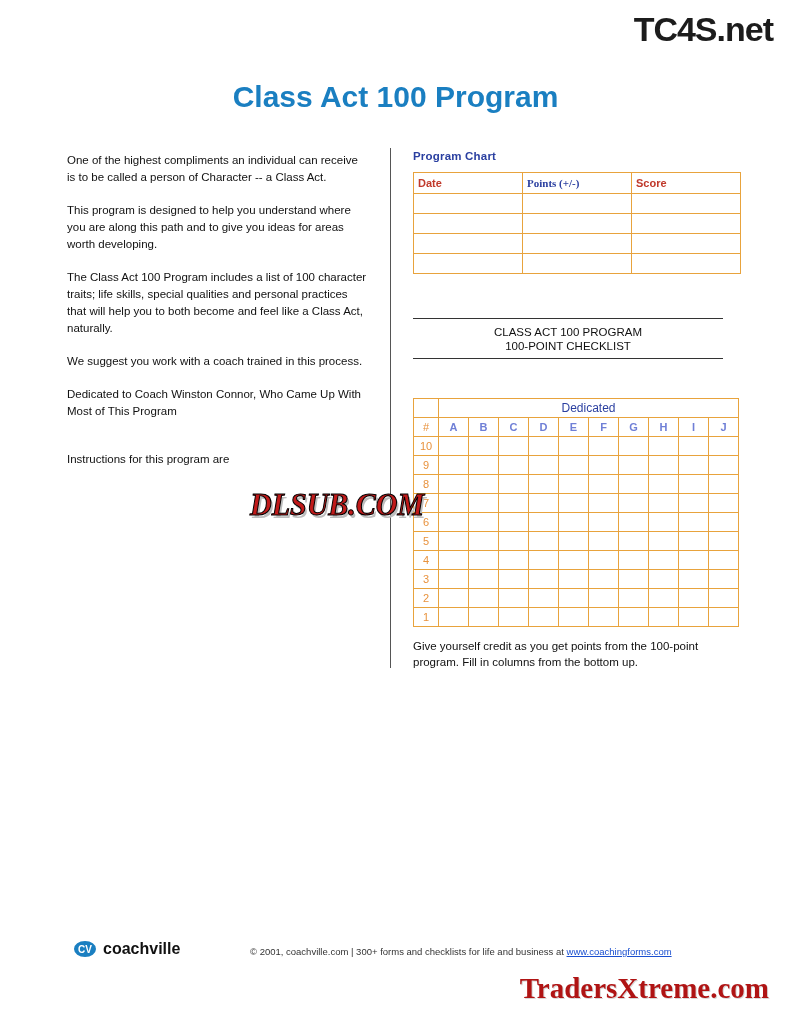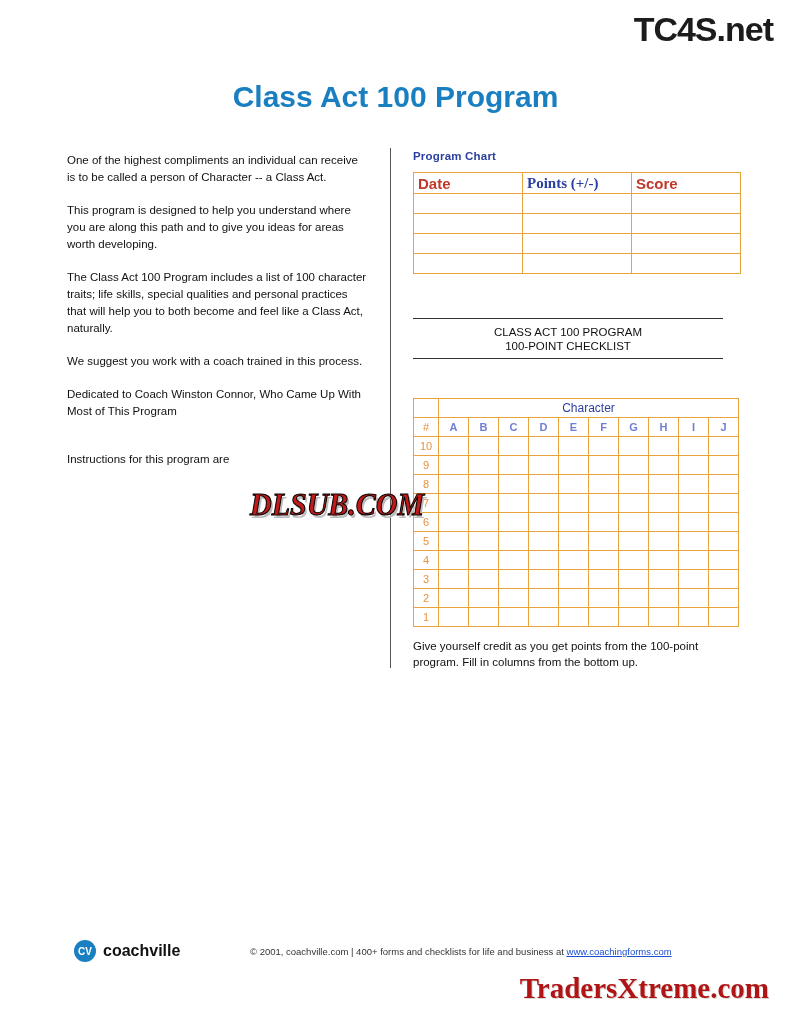--- a/index.html
+++ b/index.html
@@ -92,21 +92,21 @@
 
   
   table.progress {
     border-collapse: collapse;
     width: 328px;
     table-layout: fixed;
   }
   table.progress th, table.progress td {
     border: 1px solid #e8a33d;
     height: 17px;
-    font-size: 15px;
+    font-size: 11px;
     padding: 1px 4px;
   }
   table.progress th {
     text-align: left;
     color: #c0392b;
     font-weight: bold;
     height: 18px;
   }
   table.progress th.p2 { color: #2a3fa0; font-family: Liberation Serif, serif; }
   table.progress th.p3 { color: #c0392b; }
@@ -194,21 +194,21 @@
   .footer-logo {
     position: absolute;
     left: 74px;
     top: 940px;
     display: flex;
     align-items: center;
     gap: 7px;
   }
   .cv-badge {
     width: 22px;
-    height: 22px;
+    height: 16px;
     border-radius: 50%;
     background: #1a7fc1;
     color: #fff;
     font-size: 10px;
     font-weight: bold;
     display: flex;
     align-items: center;
     justify-content: center;
   }
   .cv-word {
@@ -297,21 +297,21 @@
   <div class="checklist-caption">
     <div>CLASS ACT 100 PROGRAM</div>
     <div>100-POINT CHECKLIST</div>
   </div>
 
   <div class="grid-wrap">
     <table class="grid">
       <tbody>
           <tr>
         <td class="rowhead" style="border:1px solid #e8a33d;"></td>
-        <td class="sections-head" colspan="10">Character</td>
+        <td class="sections-head" colspan="10">Dedicated</td>
       </tr>
       <tr>
         <td class="rowhead">#</td>
         <td class="colhead">A</td>
         <td class="colhead">B</td>
         <td class="colhead">C</td>
         <td class="colhead">D</td>
         <td class="colhead">E</td>
         <td class="colhead">F</td>
         <td class="colhead">G</td>
@@ -456,18 +456,18 @@
   <div class="grid-note">Give yourself credit as you get points from the 100-point program.  Fill in columns from the bottom up.</div>
 
   <div class="dlsub">DLSUB.COM</div>
 
   <div class="footer-logo">
     <div class="cv-badge">CV</div>
     <div class="cv-word">coachville</div>
   </div>
 
   <div class="copyright">
-    <span>© 2001, coachville.com | 400+ forms and checklists for life and business at </span><a href="#">www.coachingforms.com</a>
+    <span>© 2001, coachville.com | 300+ forms and checklists for life and business at </span><a href="#">www.coachingforms.com</a>
   </div>
 
   <div class="txtreme">TradersXtreme.com</div>
 
 </div>
 
 </body></html>

